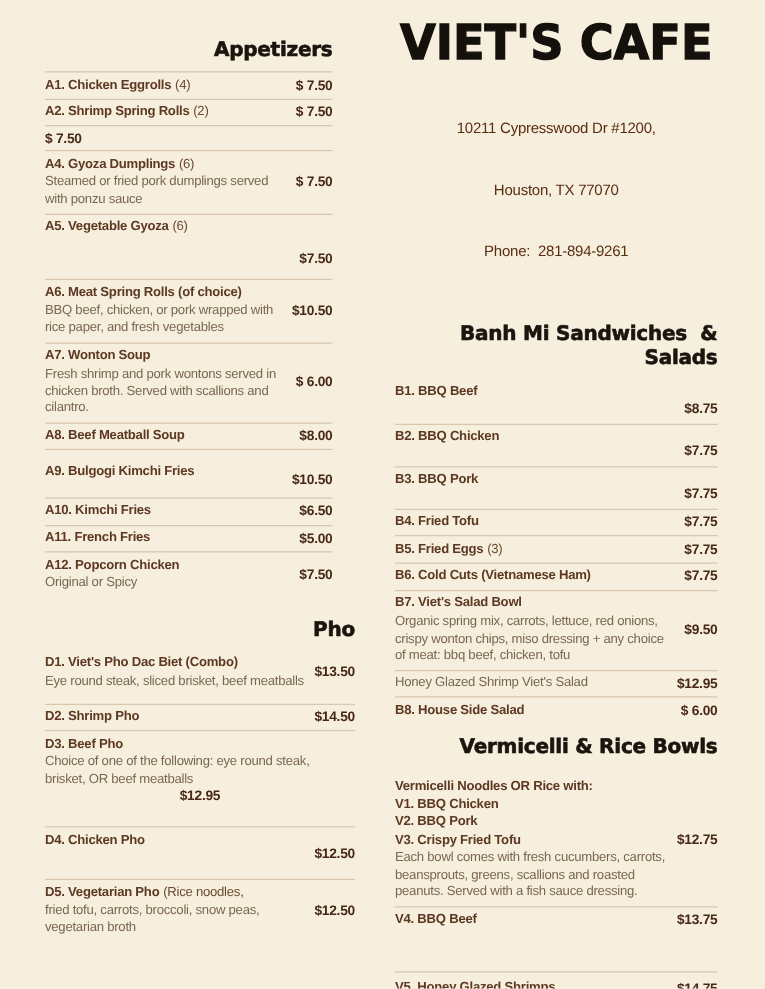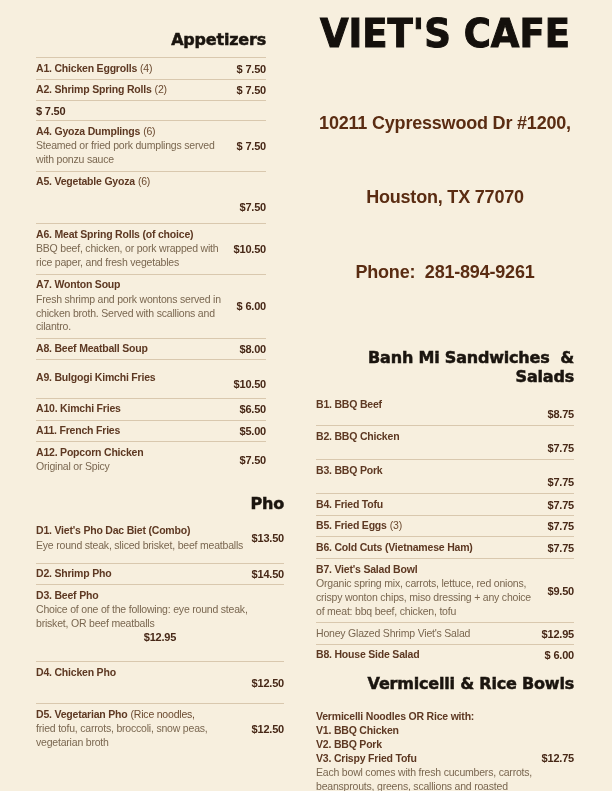--- a/index.html
+++ b/index.html
@@ -29,36 +29,36 @@
   .item-name.plain{font-weight:400;color:var(--desc);}
   .sfx{font-weight:400;color:var(--sfx);margin-left:3px;}
   .sfx:empty{display:none;}
   .item-desc{font-size:10.5px;color:var(--desc);line-height:1.32;
     letter-spacing:-0.2px;margin-top:1px;}
   .item-desc:empty{display:none;}
   .item-price{font-size:11px;font-weight:700;color:var(--price);
     white-space:nowrap;align-self:flex-start;padding-top:1px;letter-spacing:-0.2px;}
   .row.mid .item-price{align-self:center;padding-top:0;}
   .row.tall .item-price{align-self:flex-end;padding-bottom:2px;}
-  .h24{min-height:24px;} .h26{min-height:26px;} .h28{min-height:28px;}
+  .h24{min-height:24px;flex-direction:column;} .h26{min-height:26px;} .h28{min-height:28px;}
   .h34{min-height:34px;} .h40{min-height:40px;}
   .padb6{padding-bottom:6px;align-items:center;} .padb8{padding-bottom:8px;}
   .padb10{padding-bottom:10px;} .padb18{padding-bottom:18px;flex-direction:column;}
 
   
   .sec-appetizers{width:230px;}
   .sec-pho{width:248px;margin-top:16px;}
   .sec-banhmi{margin-top:14px;}
   .sec-verm{margin-top:8px;}
 
   
   .cafe-title{text-align:center;font-size:37px;font-weight:900;color:var(--title);
     font-family:"DejaVu Sans", sans-serif;letter-spacing:0px;margin:0 0 6px 0;
     -webkit-text-stroke:1px var(--title);transform:scaleY(1.04);transform-origin:top;}
-  .address{text-align:center;font-size:18px;font-weight:700;color:var(--address);
+  .address{text-align:center;font-size:12px;font-weight:400;color:var(--address);
     line-height:1.38;letter-spacing:-0.2px;white-space:pre-wrap;margin-bottom:10px;}
 
   
   .vblock-line{font-size:10.5px;font-weight:700;color:var(--name);
     line-height:1.35;letter-spacing:-0.2px;}
 </style>
 </head>
 <body>
 
 <div class="page">

